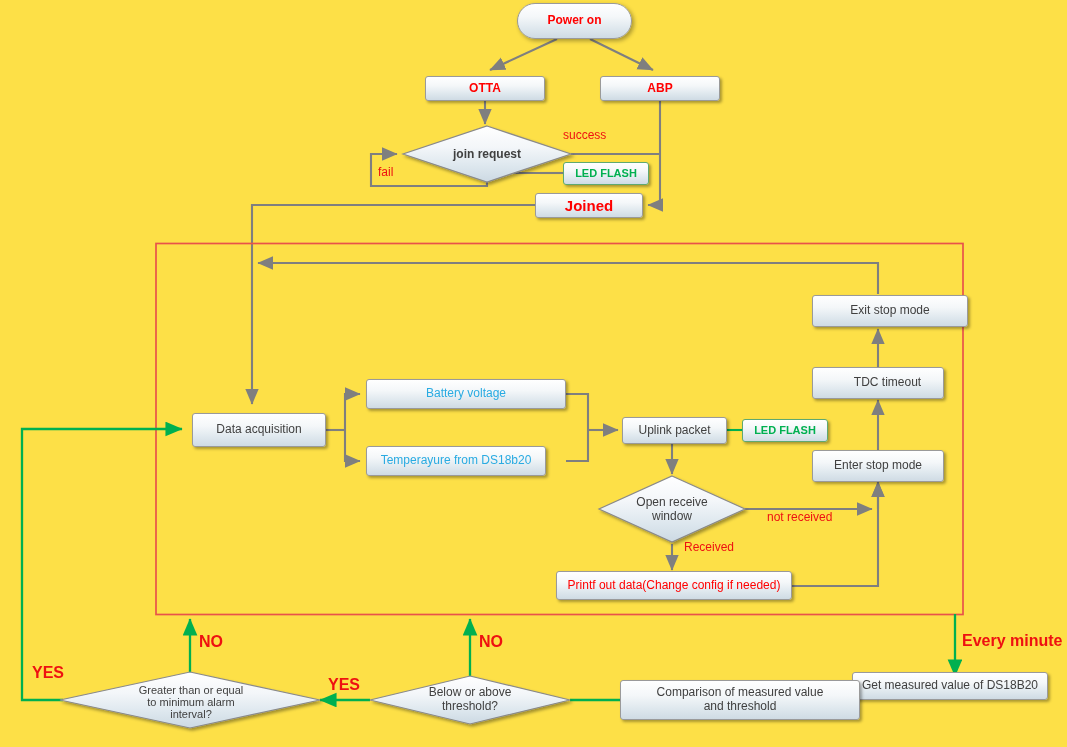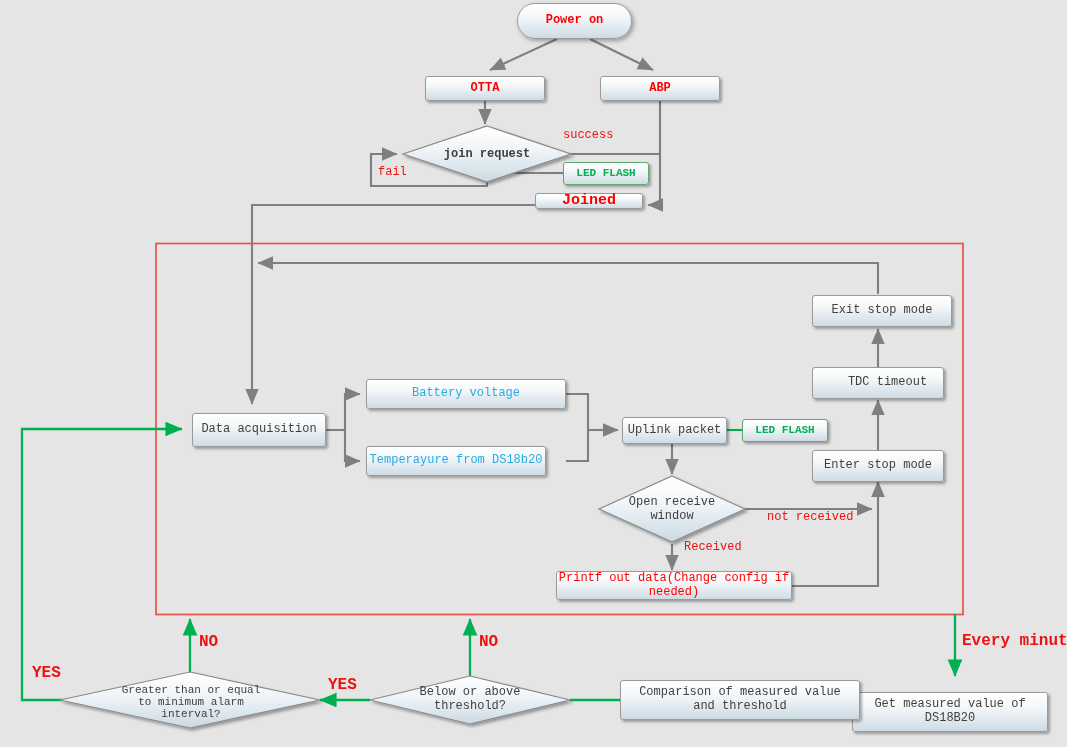--- a/index.html
+++ b/index.html
@@ -8,23 +8,22 @@
     padding: 0;
     background: #ffffff;
   }
   body {
     font-family: "Liberation Sans", sans-serif;
   }
   #canvas {
     position: relative;
     width: 1067px;
     height: 747px;
-    background: #e5e5e5;
+    background: #fde047;
     overflow: hidden;
-    font-family: Liberation Mono, monospace;
   }
   #wires {
     position: absolute;
     left: 0;
     top: 0;
     width: 1067px;
     height: 747px;
     pointer-events: none;
   }
   .node {
@@ -201,21 +200,21 @@
   </div>
 
   <div class="diamond-label" style="left:417px; top:143px; width:140px; height:22px;">
     <span class="fs12 bold t-gray">join request</span>
   </div>
 
   <div class="node box greenline" style="left:563px; top:162px; width:86px; height:23px;">
     <span class="fs11 bold t-green">LED FLASH</span>
   </div>
 
-  <div class="node box" style="left:535px; top:193px; width:108px; height:16px;">
+  <div class="node box" style="left:535px; top:193px; width:108px; height:25px;">
     <span class="fs14 bold t-red" style="font-size:15px;">Joined</span>
   </div>
 
   <div class="node box" style="left:192px; top:413px; width:134px; height:34px;">
     <span class="fs12 t-gray">Data acquisition</span>
   </div>
 
   <div class="node box" style="left:366px; top:379px; width:200px; height:30px;">
     <span class="fs12 t-blue">Battery voltage</span>
   </div>
@@ -234,33 +233,33 @@
 
   <div class="diamond-label" style="left:612px; top:488px; width:120px; height:42px; flex-direction:column;">
     <span class="fs12 t-gray">Open receive</span>
     <span class="fs12 t-gray">window</span>
   </div>
 
   <div class="node box" style="left:556px; top:571px; width:236px; height:29px;">
     <span class="fs12 t-red" style="font-weight:normal;">Printf out data(Change config if needed)</span>
   </div>
 
-  <div class="node box" style="left:812px; top:295px; width:140px; height:32px;">
+  <div class="node box" style="left:812px; top:295px; width:156px; height:32px;">
     <span class="fs12 t-gray">Exit stop mode</span>
   </div>
 
   <div class="node box" style="left:812px; top:367px; width:132px; height:32px;padding-left:19px;">
     <span class="fs12 t-gray">TDC timeout</span>
   </div>
 
   <div class="node box" style="left:812px; top:450px; width:132px; height:32px;">
     <span class="fs12 t-gray">Enter stop mode</span>
   </div>
 
-  <div class="node box" style="left:852px; top:692px; width:196px; height:40px;">
+  <div class="node box" style="left:852px; top:672px; width:196px; height:28px;">
     <span class="fs12 t-gray">Get measured value of DS18B20</span>
   </div>
 
   <div class="node box" style="left:620px; top:680px; width:240px; height:40px; flex-direction:column;">
     <span class="fs12 t-gray">Comparison of measured value</span>
     <span class="fs12 t-gray">and threshold</span>
   </div>
 
   <div class="diamond-label" style="left:408px; top:678px; width:124px; height:42px; flex-direction:column;">
     <span class="fs12 t-gray">Below or above</span>

